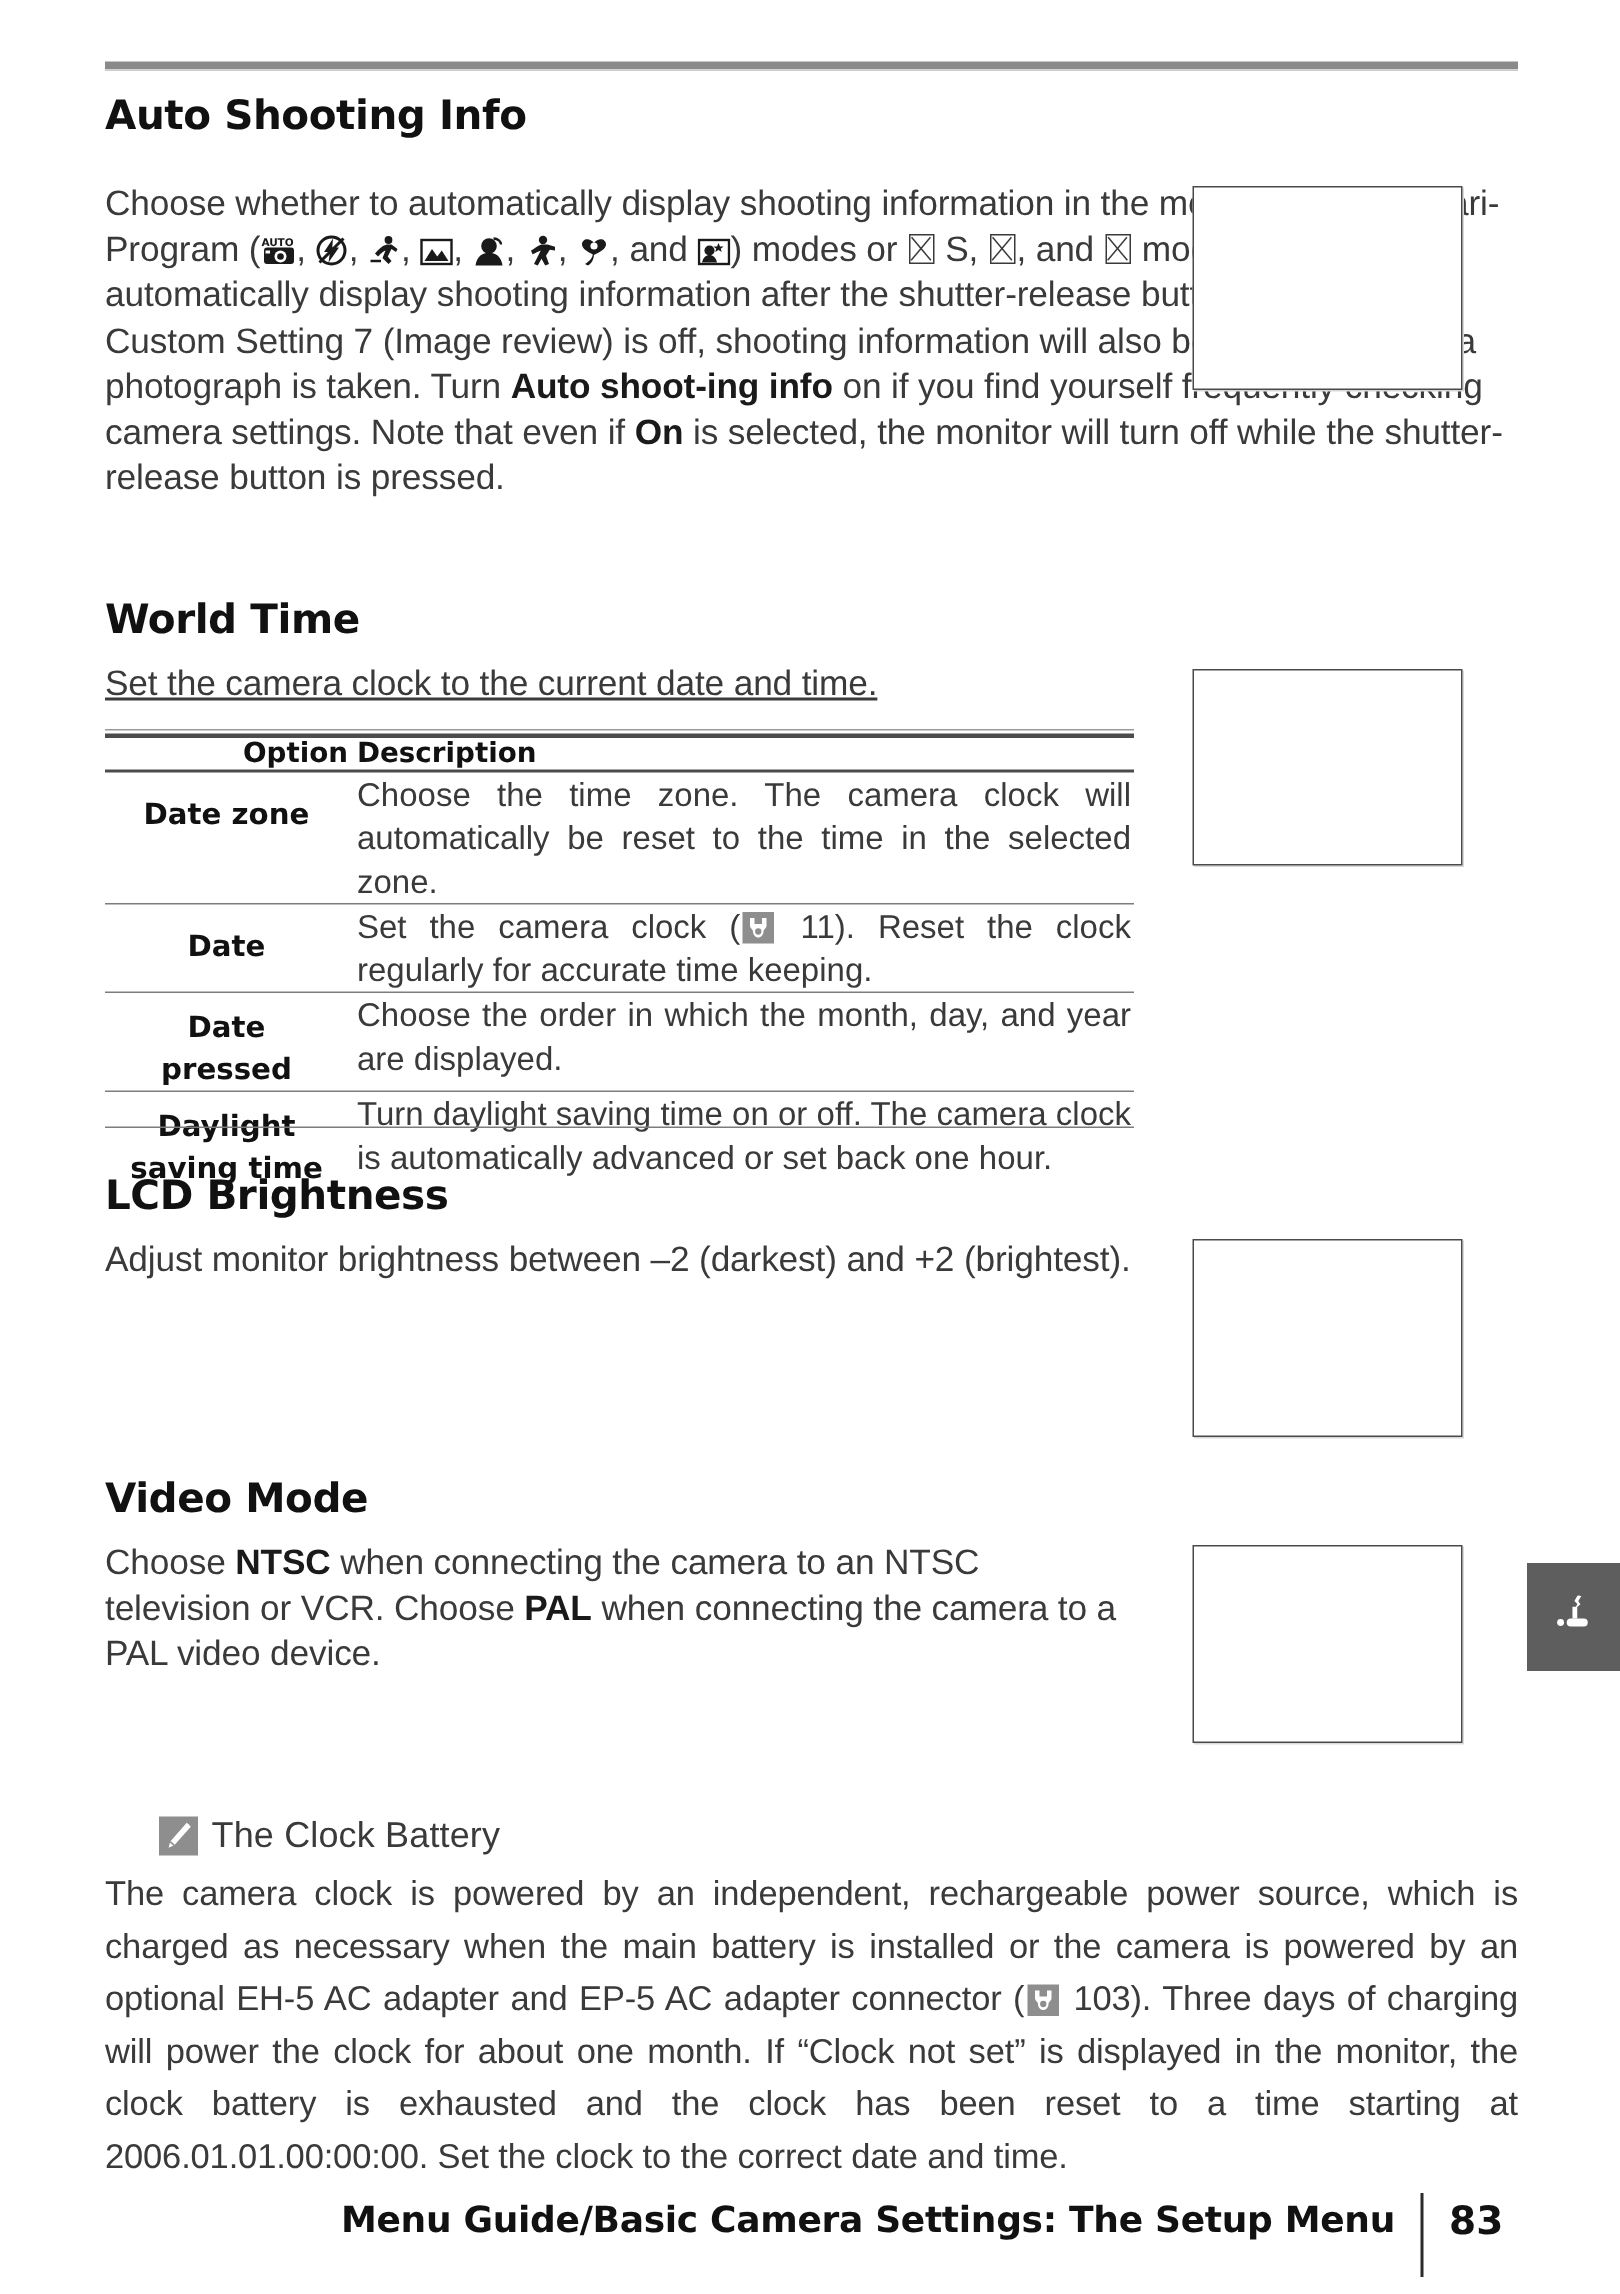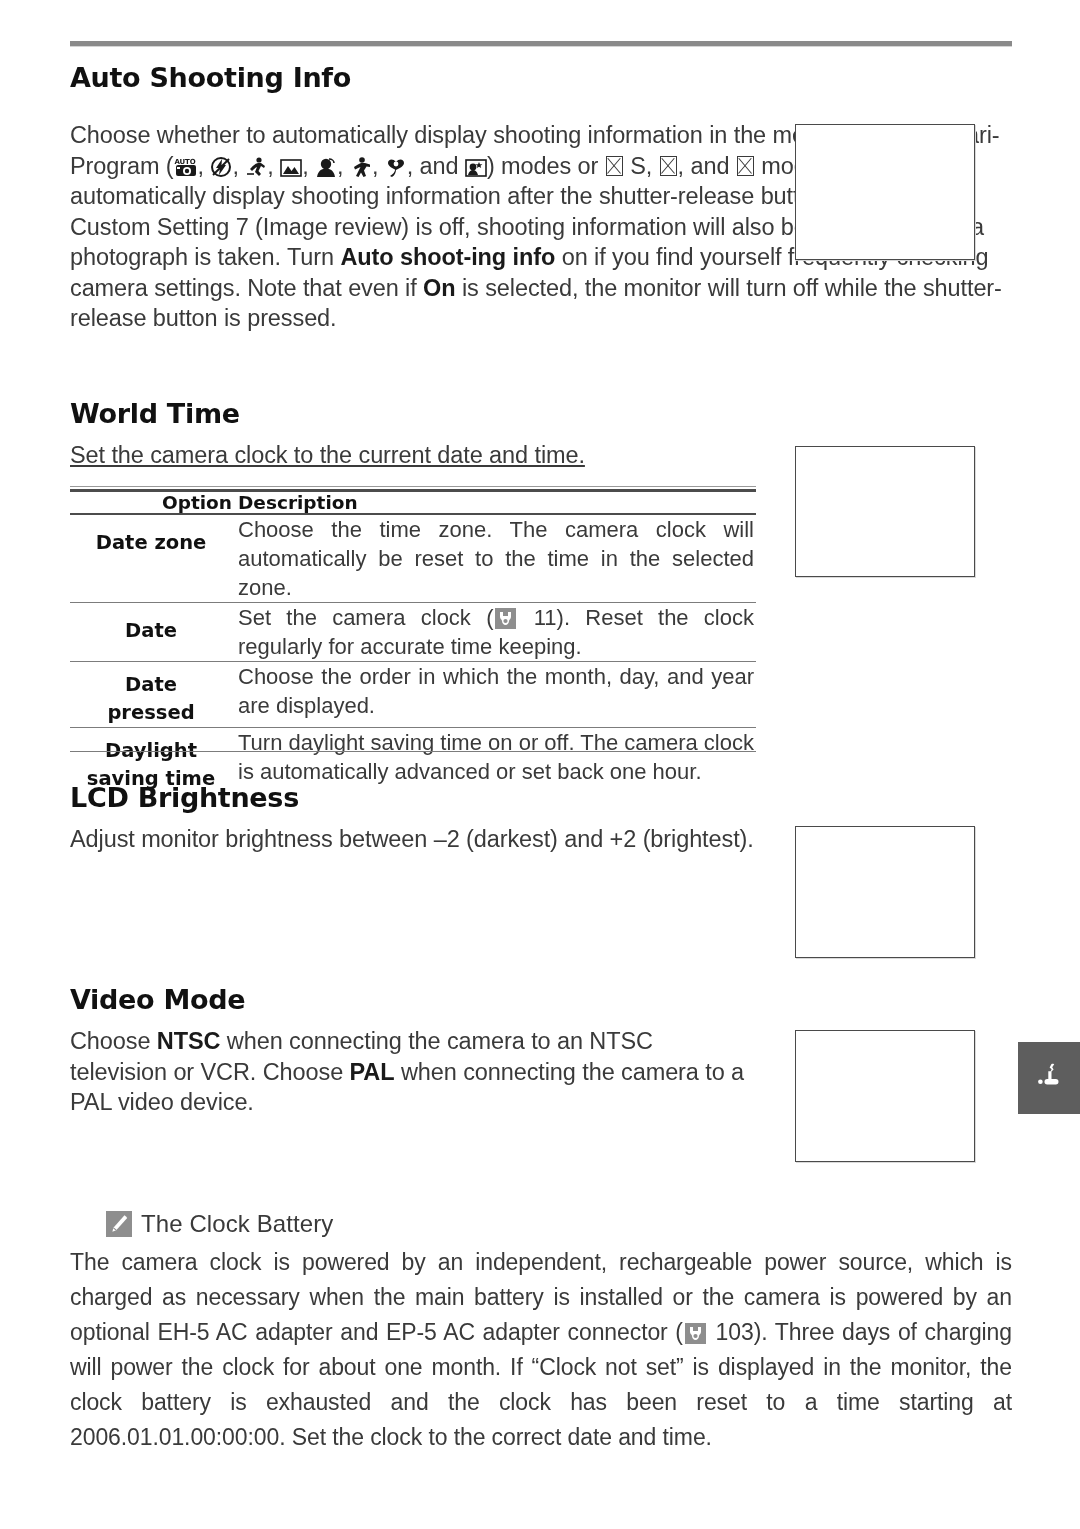--- a/index.html
+++ b/index.html
@@ -383,14 +383,19 @@
   </div>
 
   <p class="body just wide" style="top:1245px; font-size:23px; line-height:35px;">
     <span>The camera clock is powered by an independent, rechargeable power source, which is charged as necessary when the main battery is installed or the camera is powered by an optional EH-5 AC adapter and EP-5 AC adapter connector (</span><span class="refbadge"><svg width="17" height="17" viewBox="0 0 17 17">
           <path d="M3 2 L6 2 L6 6 L11 6 L11 2 L14 2 L14 7 C14 9 12 9.5 12 11 C12 13.2 10.4 15 8.5 15 C6.6 15 5 13.2 5 11 C5 9.5 3 9 3 7 Z" fill="#ffffff"></path>
           <circle cx="8.5" cy="11" r="2.1" fill="#8e8e8e"></circle>
         </svg></span>
     <span>103</span><span>).  Three days of charging will power the clock for about one month.  If “Clock not set” is displayed in the monitor, the clock battery is exhausted and the clock has been reset to a time starting at 2006.01.01.00:00:00.  Set the clock to the correct date and time.</span>
   </p>
 
+  <div class="footer">
+    <span class="footer-title">Menu Guide/Basic Camera Settings: The Setup Menu</span>
+    <span class="footer-divider"></span>
+    <span class="footer-page">83</span>
+  </div>
 
 </div>
 
 </body></html>

